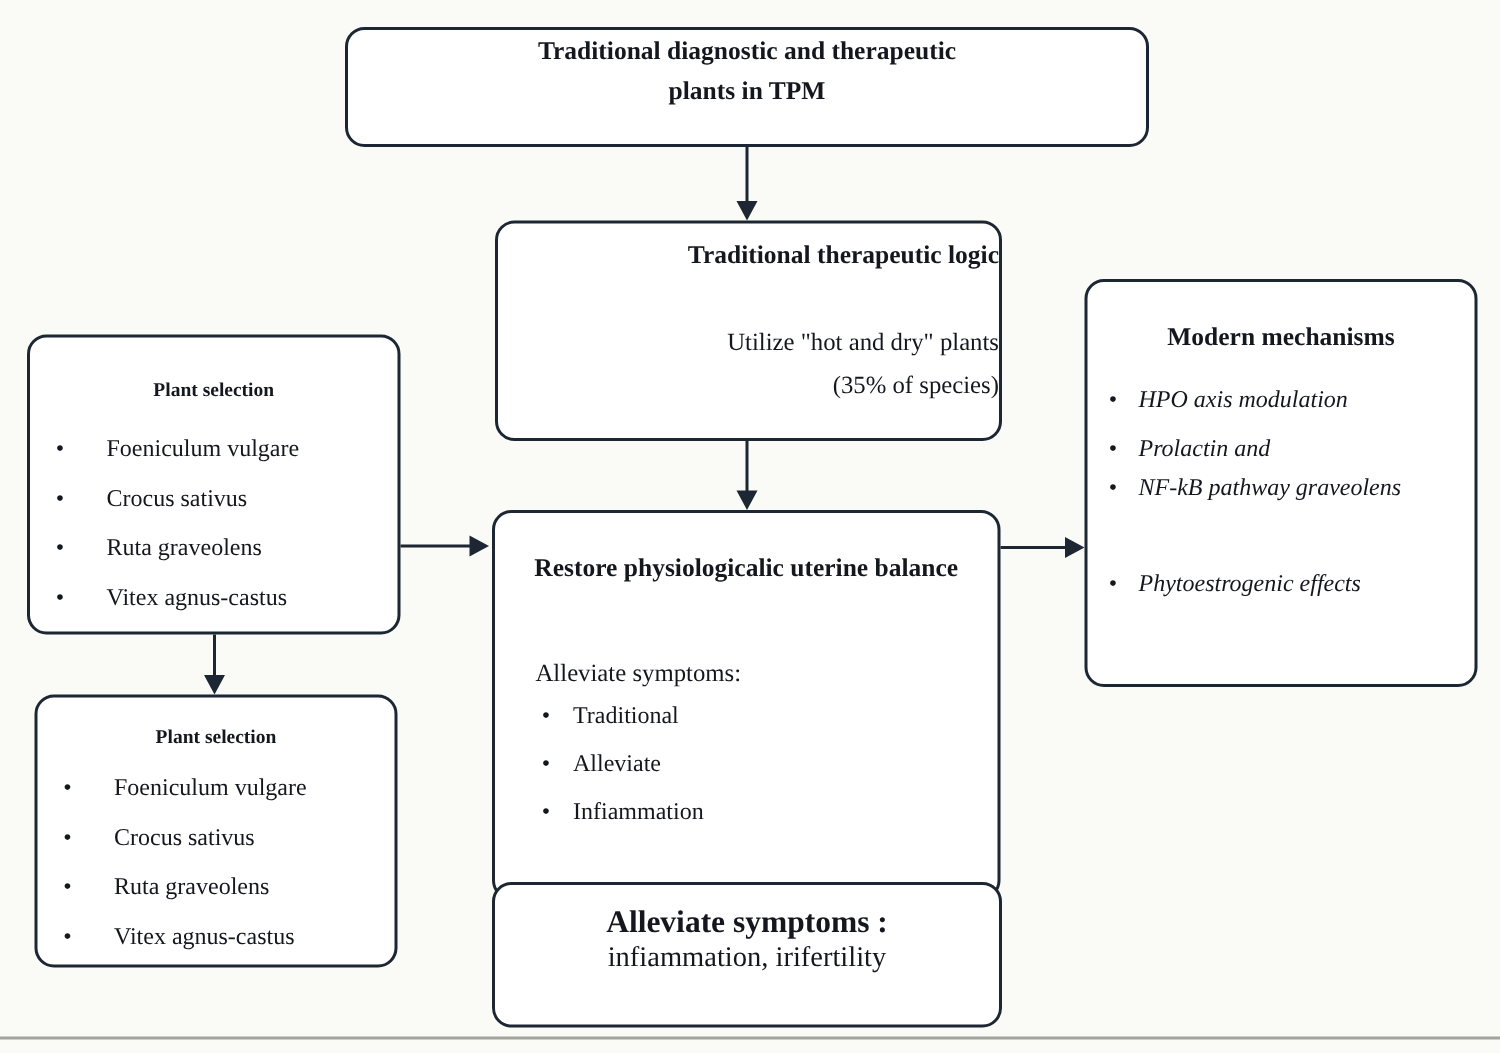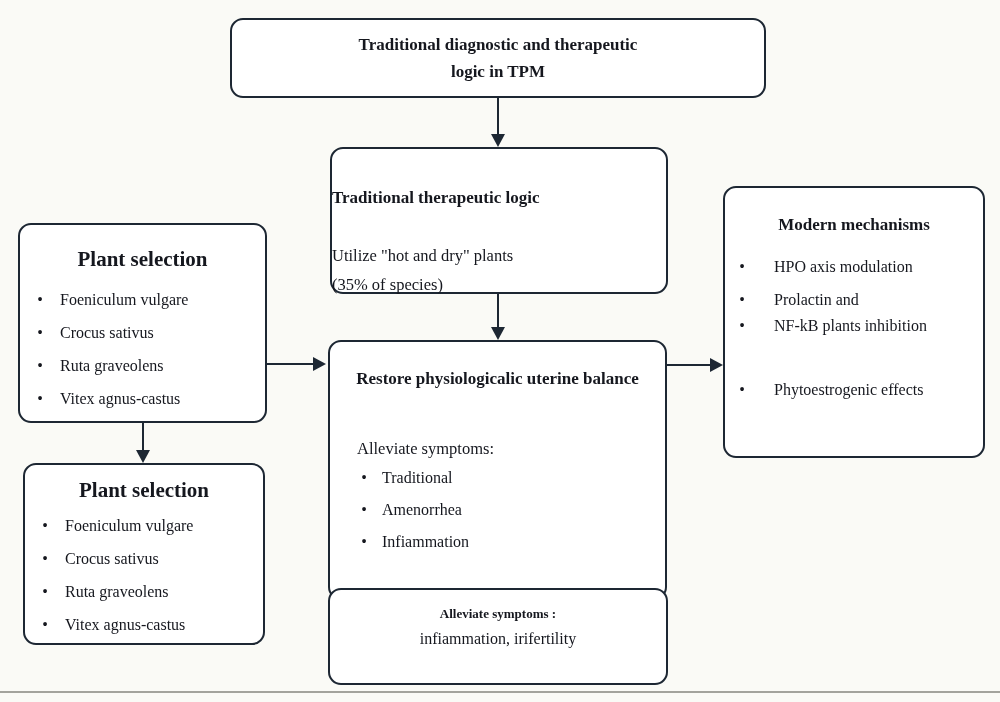--- a/index.html
+++ b/index.html
@@ -12,60 +12,60 @@
   .arrows{position:absolute;left:0;top:0;width:1000px;height:702px;color:var(--ink,#1d2733);pointer-events:none;}
   .arrows line{stroke:currentColor;stroke-width:2;}
   .arrows polygon{fill:currentColor;}
   .box{
     position:absolute;background:#ffffff;
     border:2px solid var(--ink,#1d2733);
     border-radius:13px;box-sizing:border-box;
   }
   
   .box-diagnostic{left:230px;top:18px;width:536px;height:80px;
-    display:flex;flex-direction:column;justify-content:center;align-items:center;
+    display:flex;flex-direction:column;justify-content:flex-start;align-items:center;
     font-weight:700;font-size:17px;line-height:1.6;}
   
-  .box-therapeutic{left:330px;top:147px;width:338px;height:147px;text-align:left;padding-top:38px;}
+  .box-therapeutic{left:330px;top:147px;width:338px;height:147px;text-align:right;padding-top:10px;}
   .box-therapeutic .ttl{font-size:17px;font-weight:700;line-height:22px;}
   .box-therapeutic .l1{margin-top:36px;font-size:16.5px;line-height:22px;}
   .box-therapeutic .l2{margin-top:7px;font-size:16.5px;line-height:22px;}
   
   .box-plant1{left:18px;top:223px;width:249px;height:200px;padding-top:24px;}
   .box-plant2{left:23px;top:463px;width:242px;height:182px;padding-top:15px;}
-  .plant-title{font-size:21px;font-weight:700;line-height:21px;text-align:center;}
+  .plant-title{font-size:13px;font-weight:700;line-height:21px;text-align:center;}
   .box-plant1 .list{margin-top:19px;}
   .box-plant2 .list{margin-top:14px;}
   .p-row{display:flex;align-items:baseline;padding-left:12px;font-size:16px;line-height:21px;margin-bottom:12px;}
   .p-row .dot{width:16px;text-align:center;flex:none;}
-  .p-row .lbl{margin-left:12px;}
+  .p-row .lbl{margin-left:23px;}
   
   .box-restore{left:328px;top:340px;width:339px;height:260px;padding-top:26px;}
   .box-restore .ttl{font-size:17px;font-weight:700;line-height:22px;text-align:center;white-space:nowrap;}
   .box-restore .sub{margin-top:48px;margin-left:27px;font-size:16.5px;line-height:21px;}
   .box-restore .list{margin-top:8px;}
   .r-row{display:flex;align-items:baseline;padding-left:26px;font-size:16px;line-height:21px;margin-bottom:11px;}
   .r-row .dot{width:16px;text-align:center;flex:none;}
   .r-row .lbl{margin-left:10px;}
   
   .box-mech{left:723px;top:186px;width:262px;height:272px;padding-top:26px;}
   .box-mech .ttl{font-size:17px;font-weight:700;line-height:22px;text-align:center;}
   .m-row{display:flex;align-items:baseline;padding-left:9px;font-size:16px;line-height:22px;}
   .m-row .dot{width:16px;text-align:center;flex:none;}
-  .m-row .lbl{margin-left:24px;}
+  .m-row .lbl{margin-left:9px;font-style:italic;}
   .m-row.i0{margin-top:20px;}
   .m-row.i1{margin-top:11px;}
   .m-cont{padding-left:34px;font-size:16px;line-height:22px;margin-top:12px;}
   .m-row.i2{margin-top:4px;}
   .m-row.i3{margin-top:42px;}
   
   .box-alleviate{left:328px;top:588px;width:340px;height:97px;text-align:center;padding-top:13px;}
-  .box-alleviate .ttl{font-size:13px;font-weight:700;line-height:22px;}
+  .box-alleviate .ttl{font-size:21px;font-weight:700;line-height:22px;}
   .box-alleviate .l1{margin-top:4px;font-size:16.5px;line-height:22px;}
-  .box-alleviate .l2{margin-top:3px;font-size:16px;line-height:22px;}
+  .box-alleviate .l2{margin-top:3px;font-size:19px;line-height:22px;}
   
   .bottom-rule{position:absolute;left:0;top:691px;width:1000px;height:2px;background:var(--rule,#a3a39d);}
 </style>
 </head>
 <body>
 
 <div class="stage" style="--bg: #fafaf6; --ink: #1d2733; --txt: #15171e; --rule: #a3a39d;">
 
   <svg class="arrows" viewBox="0 0 1000 702">
     <g>
@@ -89,21 +89,21 @@
         <polygon points="710,358 710,372 723,365"></polygon>
     </g>
     <g>
       <line x1="498" y1="550" x2="498" y2="577"></line>
         <polygon points="491,575 505,575 498,588"></polygon>
     </g>
   </svg>
 
   <div class="box box-diagnostic">
     <div>Traditional diagnostic and therapeutic</div>
-    <div>logic in TPM</div>
+    <div>plants in TPM</div>
   </div>
 
   <div class="box box-therapeutic">
     <div class="ttl">Traditional therapeutic logic</div>
     <div class="l1">Utilize "hot and dry" plants</div>
     <div class="l2">(35% of species)</div>
   </div>
 
   <div class="box box-plant1">
     <div class="plant-title">Plant selection</div>
@@ -152,42 +152,42 @@
   <div class="box box-restore">
     <div class="ttl">Restore physiologicalic uterine balance</div>
     <div class="sub">Alleviate symptoms:</div>
     <div class="list">
       <div class="r-row">
         <span class="dot">•</span>
         <span class="lbl">Traditional</span>
       </div>
       <div class="r-row">
         <span class="dot">•</span>
-        <span class="lbl">Amenorrhea</span>
+        <span class="lbl">Alleviate</span>
       </div>
       <div class="r-row">
         <span class="dot">•</span>
         <span class="lbl">Infiammation</span>
       </div>
     </div>
   </div>
 
   <div class="box box-mech">
     <div class="ttl">Modern mechanisms</div>
     <div class="m-row i0">
       <span class="dot">•</span>
       <span class="lbl">HPO axis modulation</span>
     </div>
     <div class="m-row i1">
       <span class="dot">•</span>
       <span class="lbl">Prolactin and</span>
     </div>
     <div class="m-row i2">
       <span class="dot">•</span>
-      <span class="lbl">NF-kB plants inhibition</span>
+      <span class="lbl">NF-kB pathway graveolens</span>
     </div>
     <div class="m-row i3">
       <span class="dot">•</span>
       <span class="lbl">Phytoestrogenic effects</span>
     </div>
   </div>
 
   <div class="box box-alleviate">
     <div class="ttl">Alleviate symptoms :</div>
     <div class="l2">infiammation, irifertility</div>

